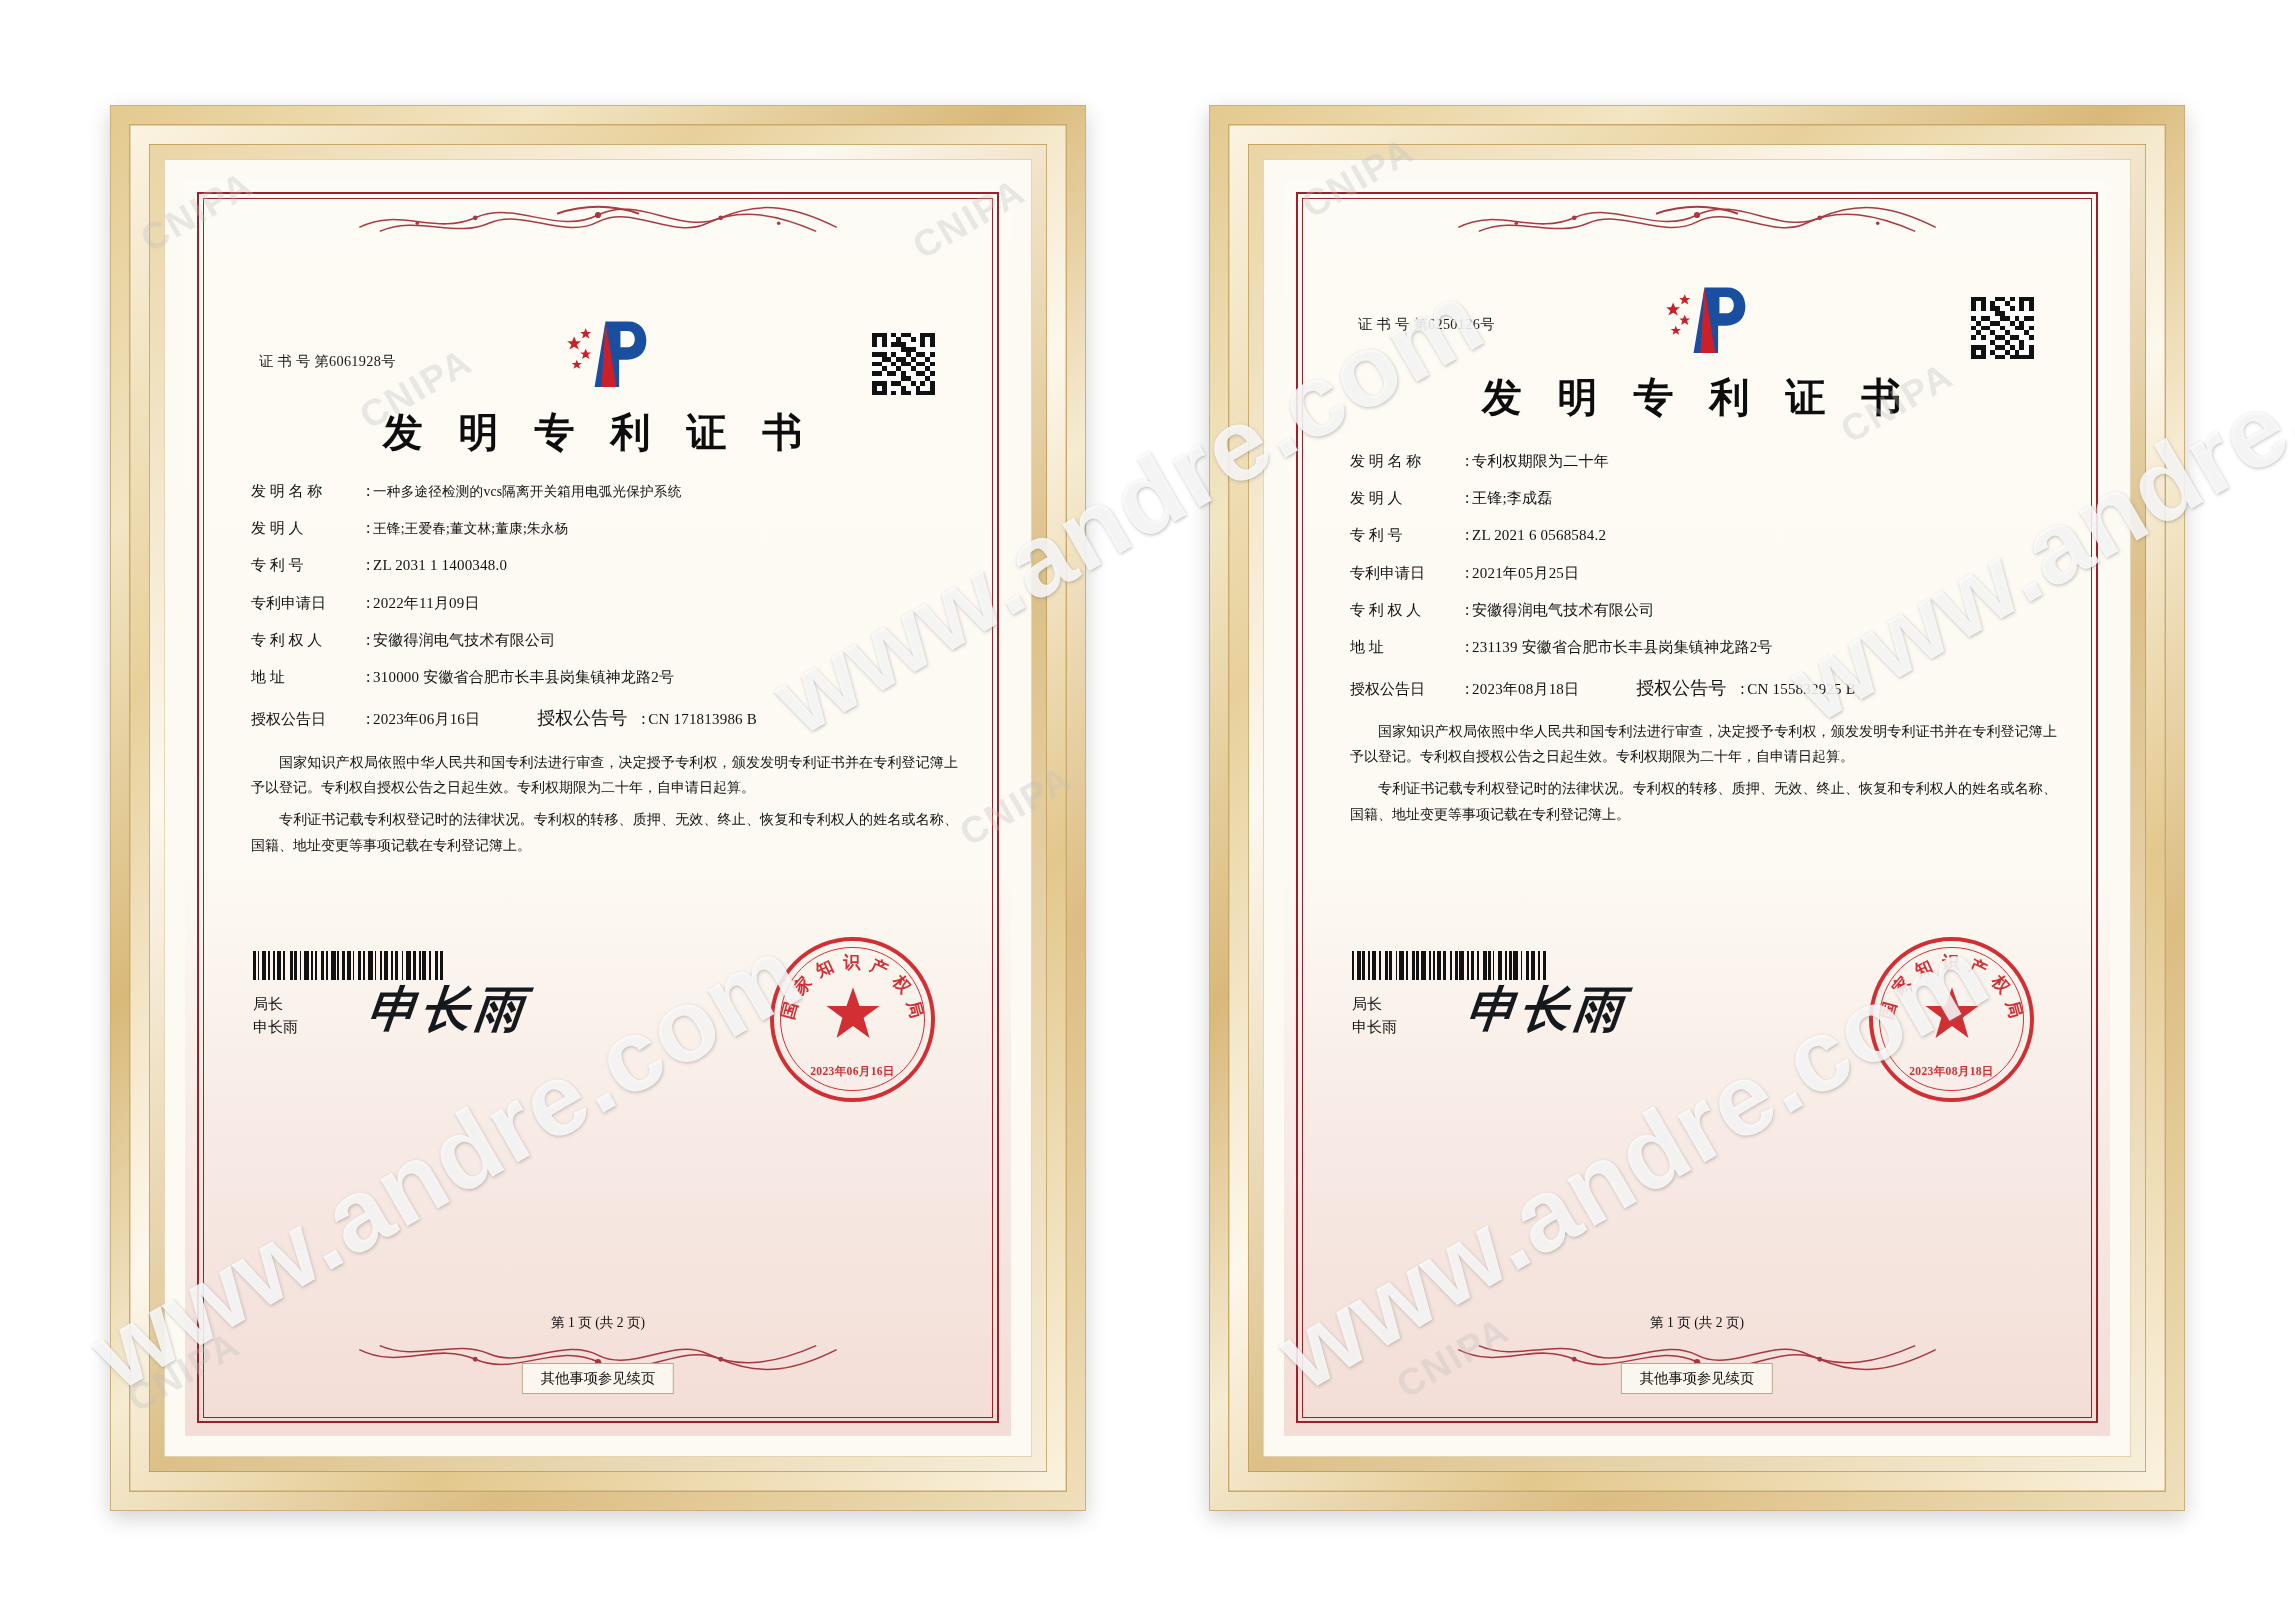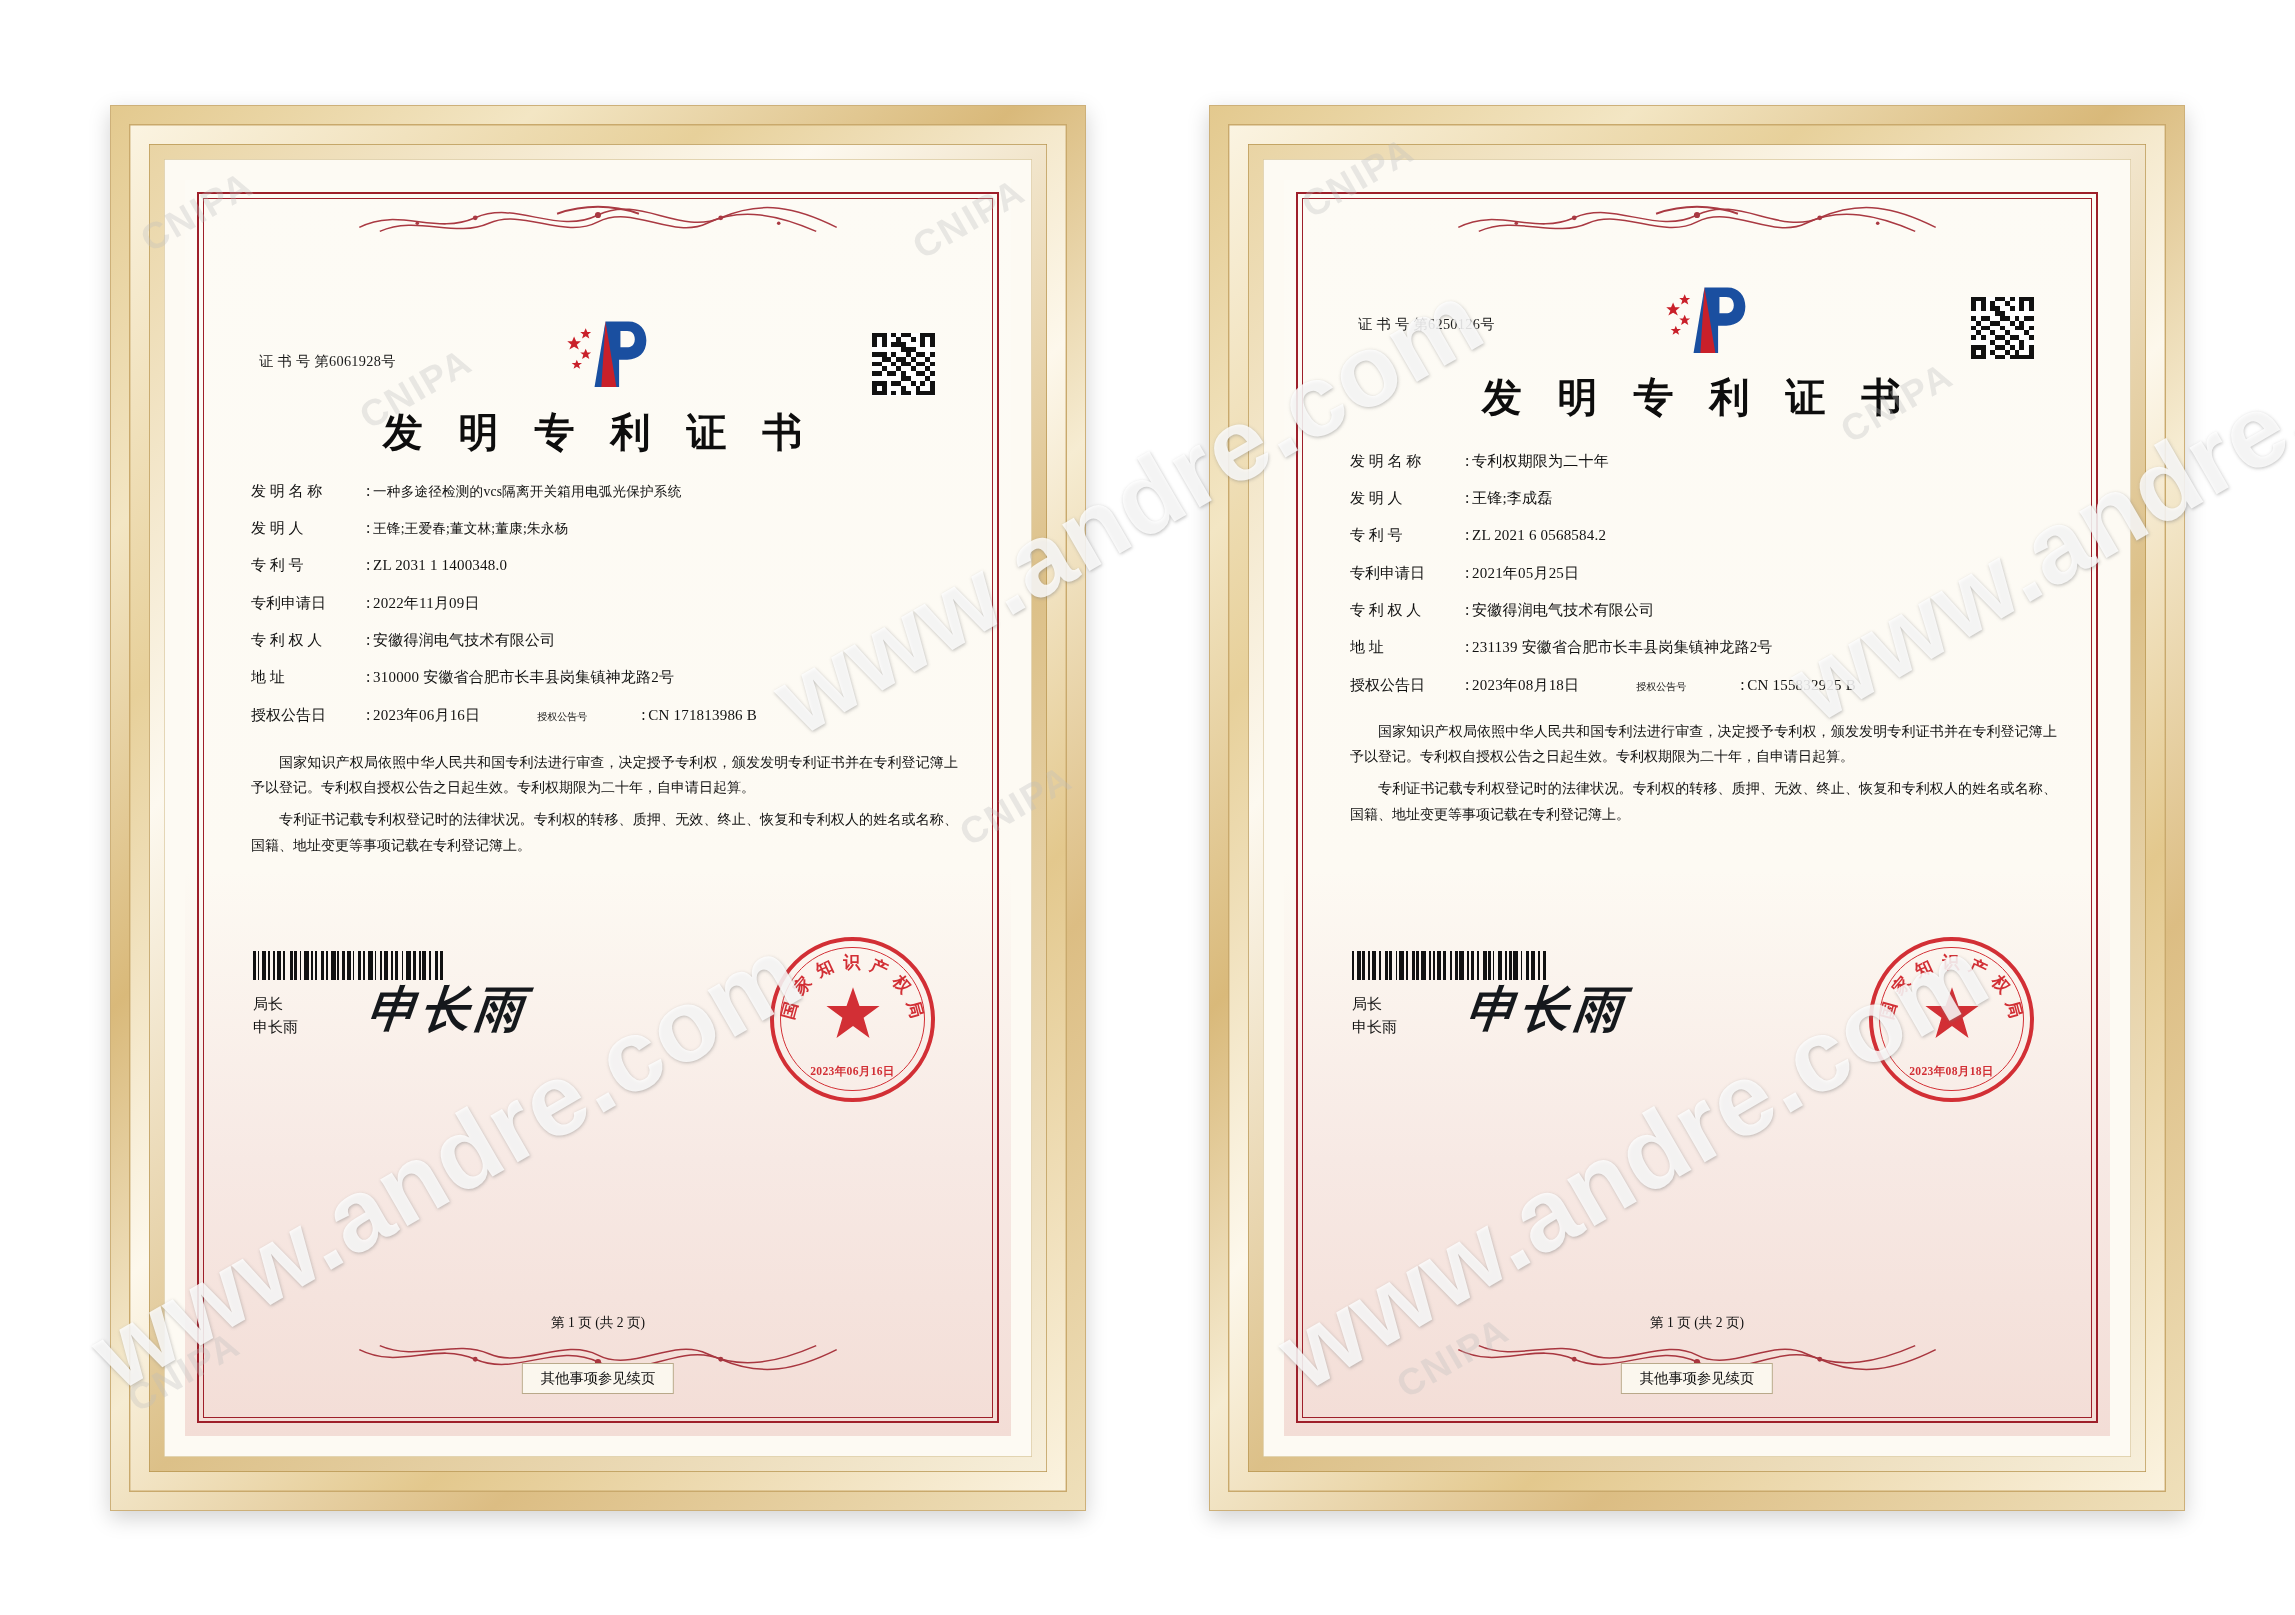--- a/index.html
+++ b/index.html
@@ -153,21 +153,21 @@
   .row .val.small { font-size: 13.6px; }
   .row .lbl-colon { margin: 0 2.7px 0 0; }
 
   .row-split { display: flex; align-items: baseline; }
   .row-split .seg2 { margin-left: 57px; display: flex; align-items: baseline; }
   .row-split .seg2 .lbl2 {
     width: 104px;
     flex: 0 0 104px;
     display: flex;
     justify-content: space-between;
-    font-size: 10px;
+    font-size: 18px;
     text-align: right;
   }
 
   
   .paras {
     position: absolute;
     left: 66px;
     right: 53px;
     font-size: 14px;
     line-height: 1.82;

